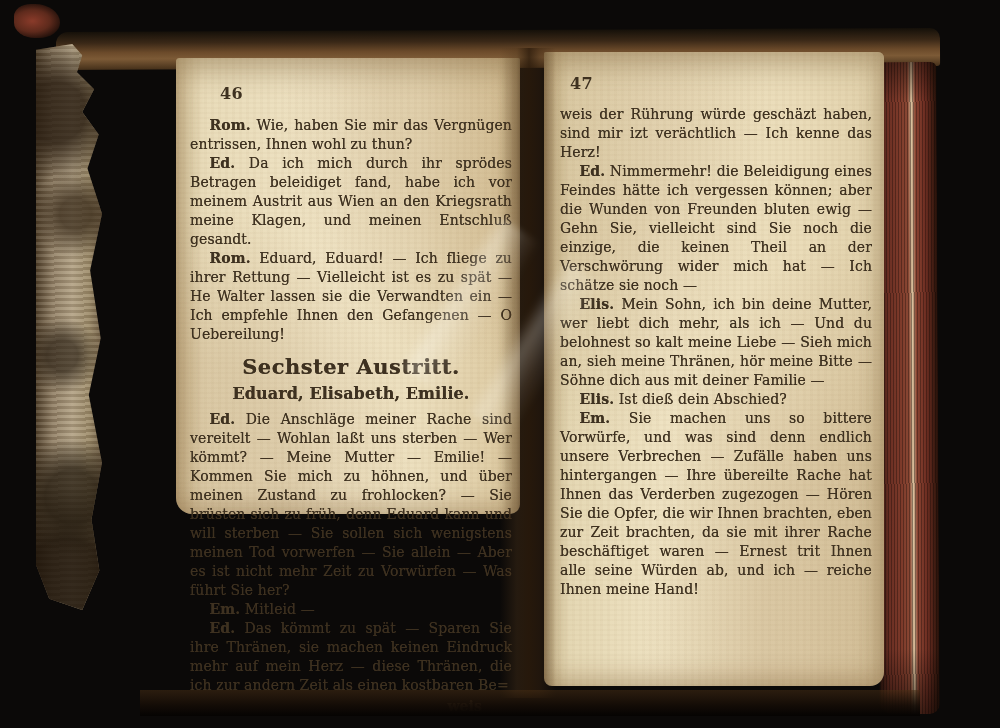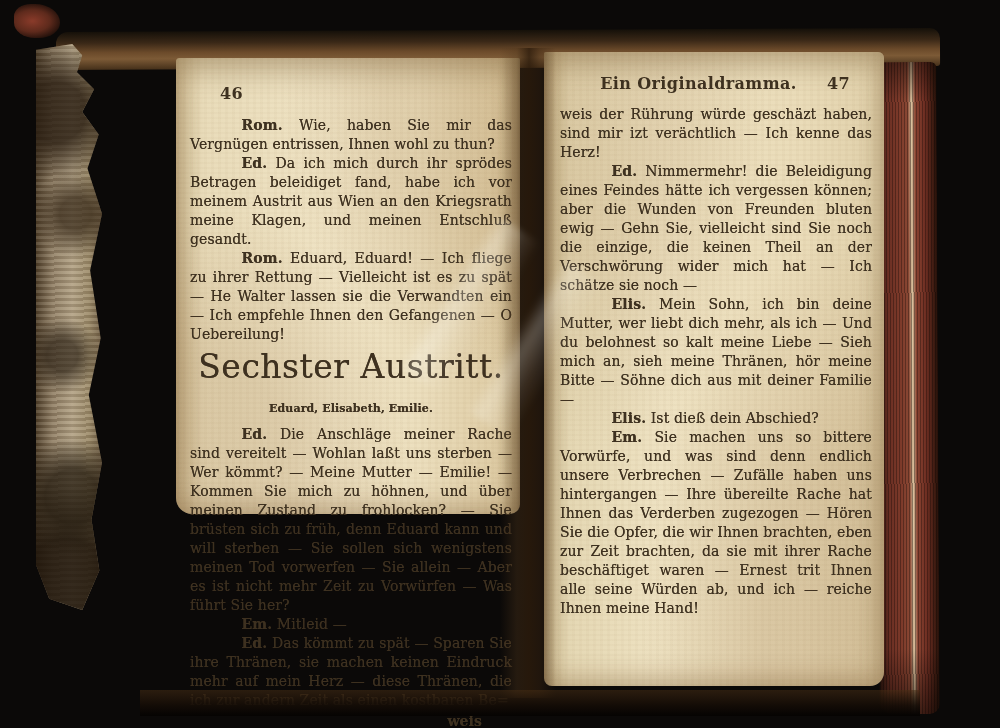--- a/index.html
+++ b/index.html
@@ -100,23 +100,23 @@
   
   .page-header{display:flex;align-items:baseline;padding:26px 26px 0 44px;font-size:16px;font-weight:bold;letter-spacing:.4px;}
   .page.right .page-header{padding:22px 34px 0 26px;}
   .running-title{flex:1;text-align:center;}
   .page-number{font-weight:bold;}
   .page-body{padding:13px 8px 0 14px;font-size:14px;line-height:19px;text-align:justify;letter-spacing:.1px;
     text-shadow:0 0 .5px rgba(62,49,32,.85);}
   .page.right .page-body{padding:12px 12px 0 16px;}
   .page-body p{margin:0;text-indent:1.4em;}
   .page-body p.continuation{text-indent:0;}
-  .speaker{font-weight:bold;margin-left:32px;}
-  .scene-heading{text-align:center;font-size:33px;font-weight:normal;margin:13px 0 23px;text-indent:0;letter-spacing:.5px;}
-  .cast-line{text-align:center;font-size:11px;font-weight:bold;margin:0 0 7px;text-indent:0;}
+  .speaker{font-weight:bold;}
+  .scene-heading{text-align:center;font-size:21px;font-weight:bold;margin:13px 0 8px;text-indent:0;letter-spacing:.5px;}
+  .cast-line{text-align:center;font-size:16px;font-weight:bold;margin:0 0 7px;text-indent:0;}
   .catchword{text-align:right;padding:2px 30px 0 0;font-weight:bold;}
 </style>
 </head>
 <body>
 
 <div class="scene">
 
   <div class="top-edge"></div>
   <div class="corner-fragment"></div>
   <div class="left-cover"></div>
@@ -134,21 +134,20 @@
       <div class="cast-line">Eduard, Elisabeth, Emilie.</div>
       <p><span class="speaker">Ed.</span> <span>Die Anschläge meiner Rache sind vereitelt — Wohlan laßt uns sterben — Wer kömmt? — Meine Mutter — Emilie! — Kommen Sie mich zu höhnen, und über meinen Zustand zu frohlocken? — Sie brüsten sich zu früh, denn Eduard kann und will sterben — Sie sollen sich wenigstens meinen Tod vorwerfen — Sie allein — Aber es ist nicht mehr Zeit zu Vorwürfen — Was führt Sie her?</span></p>
       <p><span class="speaker">Em.</span> <span>Mitleid —</span></p>
       <p><span class="speaker">Ed.</span> <span>Das kömmt zu spät — Sparen Sie ihre Thränen, sie machen keinen Eindruck mehr auf mein Herz — diese Thränen, die ich zur andern Zeit als einen kostbaren Be=</span></p>
       <div class="catchword">weis</div>
     </div>
   </div>
 
   <div class="page right">
     <div class="page-header">
-      <span class="running-title">Ein Originaldramma.</span>
       <span class="page-number">47</span>
     </div>
     <div class="page-body">
       <p class="continuation"><span>weis der Rührung würde geschäzt haben, sind mir izt verächtlich — Ich kenne das Herz!</span></p>
       <p><span class="speaker">Ed.</span> <span>Nimmermehr! die Beleidigung eines Feindes hätte ich vergessen können; aber die Wunden von Freunden bluten ewig — Gehn Sie, vielleicht sind Sie noch die einzige, die keinen Theil an der Verschwörung wider mich hat — Ich schätze sie noch —</span></p>
       <p><span class="speaker">Elis.</span> <span>Mein Sohn, ich bin deine Mutter, wer liebt dich mehr, als ich — Und du belohnest so kalt meine Liebe — Sieh mich an, sieh meine Thränen, hör meine Bitte — Söhne dich aus mit deiner Familie —</span></p>
       <p><span class="speaker">Elis.</span> <span>Ist dieß dein Abschied?</span></p>
       <p><span class="speaker">Em.</span> <span>Sie machen uns so bittere Vorwürfe, und was sind denn endlich unsere Verbrechen — Zufälle haben uns hintergangen — Ihre übereilte Rache hat Ihnen das Verderben zugezogen — Hören Sie die Opfer, die wir Ihnen brachten, eben zur Zeit brachten, da sie mit ihrer Rache beschäftiget waren — Ernest trit Ihnen alle seine Würden ab, und ich — reiche Ihnen meine Hand!</span></p>
 
     </div>

